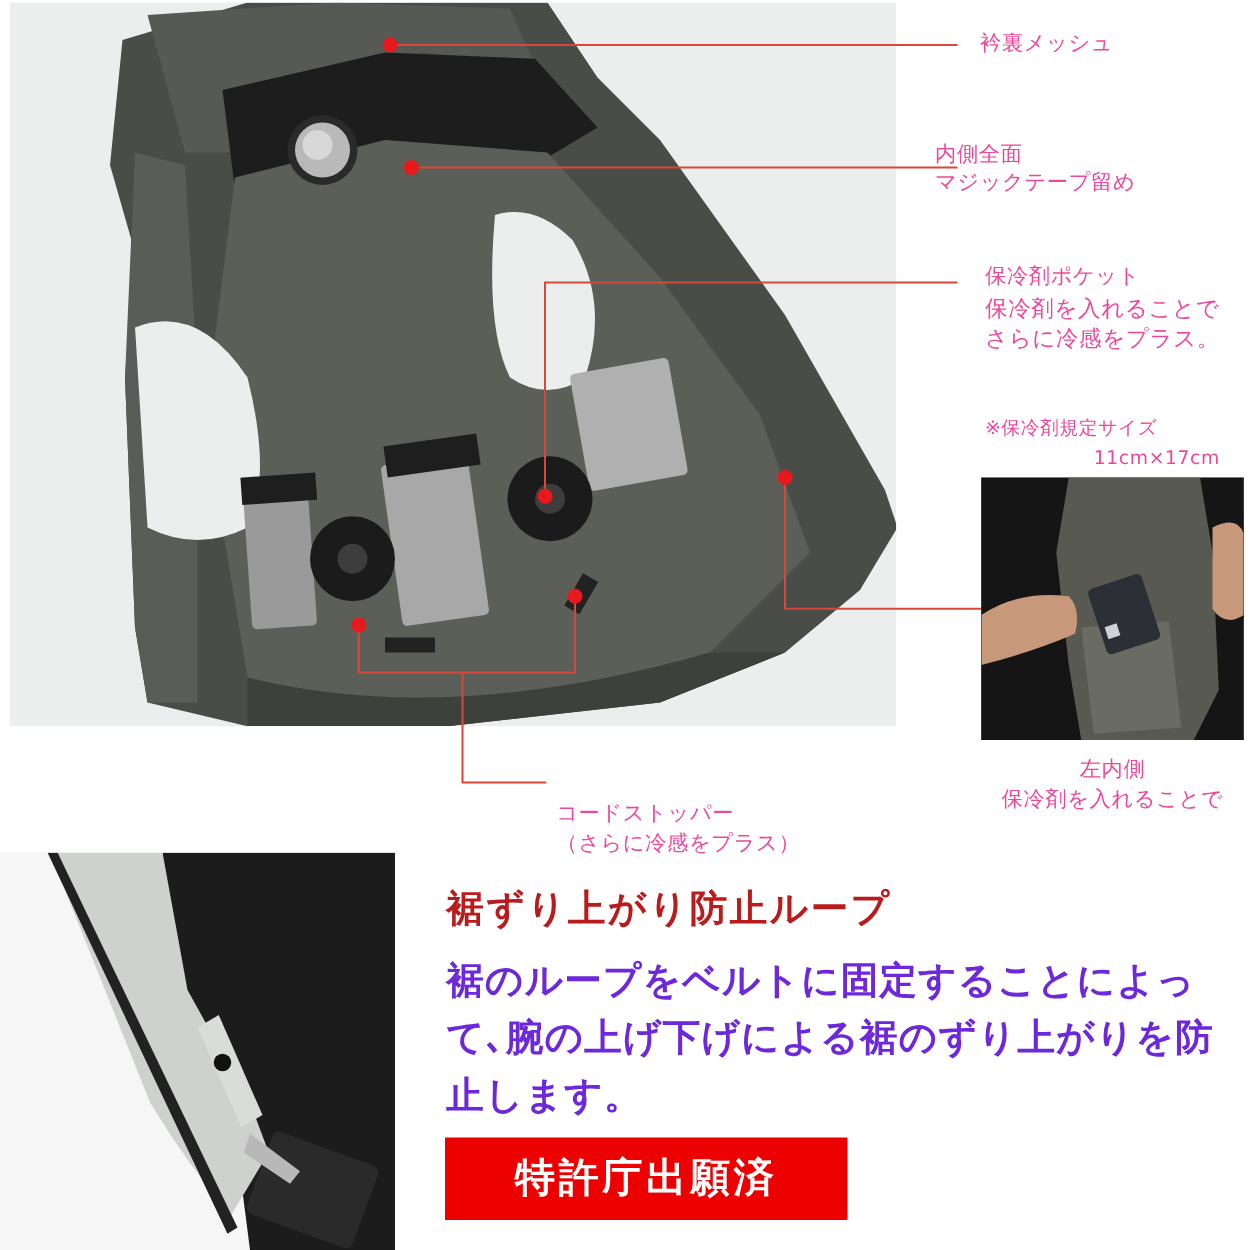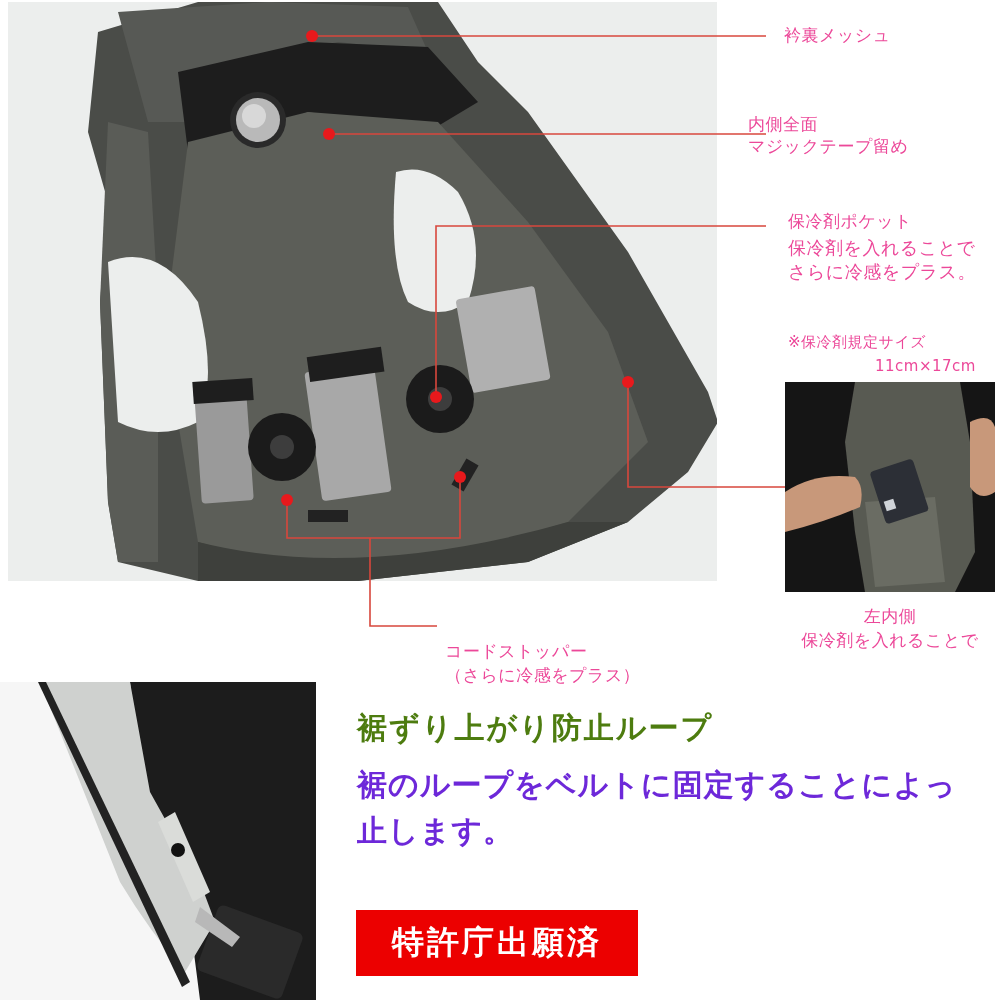--- a/index.html
+++ b/index.html
@@ -42,30 +42,30 @@
   .center { text-align: center; }
 
   
   .loop-photo {
     left: 0; top: 682px; width: 316px; height: 318px; background: #f4f4f4; overflow: hidden;
   }
   .loop-photo svg { width: 100%; height: 100%; display: block; }
 
   .loop-title {
     left: 357px; top: 708px; font-size: 30px; line-height: 40px; font-weight: bold;
-    color: #4d7c0f; letter-spacing: 2px; white-space: nowrap;
+    color: #b91c1c; letter-spacing: 2px; white-space: nowrap;
   }
   .loop-body {
     left: 357px; top: 762px; width: 645px; font-size: 30px; line-height: 46px;
     font-weight: bold; color: #6d28d9; letter-spacing: 1px;
   }
   .loop-body span { display: block; white-space: nowrap; }
 
   .patent-badge {
-    left: 356px; top: 910px; width: 282px; height: 66px;
+    left: 356px; top: 910px; width: 322px; height: 66px;
     background: #ec0000; color: #ffffff;
     display: flex; align-items: center; justify-content: center;
     font-size: 32px; font-weight: bold; letter-spacing: 3px;
   }
 </style>
 </head>
 <body>
 
 <div class="abs main-photo">
   <svg viewBox="0 0 709 579">
@@ -177,16 +177,17 @@
     <circle cx="178" cy="168" r="7" fill="#111"></circle>
     <rect x="205" y="235" width="90" height="70" rx="6" fill="#2a2a2a" transform="rotate(20 250 270)"></rect>
     <path d="M200 225 L240 255 L232 265 L195 240 Z" fill="#b8b8b8"></path>
   </svg>
 </div>
 
 <div class="abs loop-title">裾ずり上がり防止ループ</div>
 
 <div class="abs loop-body">
   <span>裾のループをベルトに固定することによっ</span>
+  <span>て､腕の上げ下げによる裾のずり上がりを防</span>
   <span>止します。</span>
 </div>
 
 <div class="abs patent-badge">特許庁出願済</div>
 
 </body></html>

